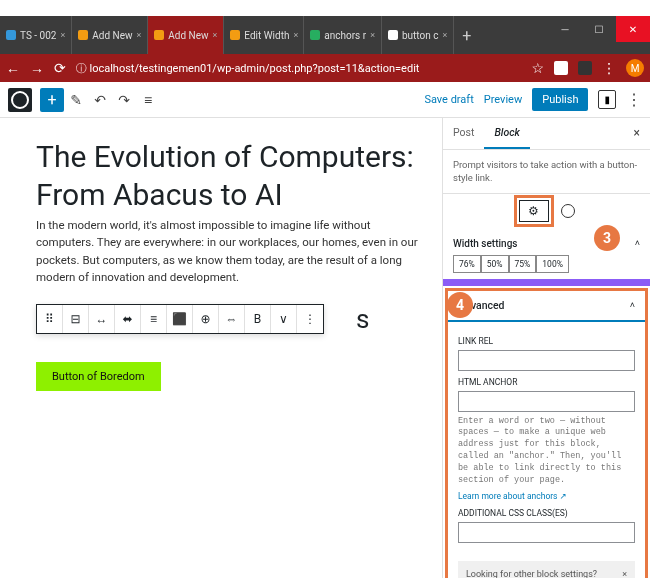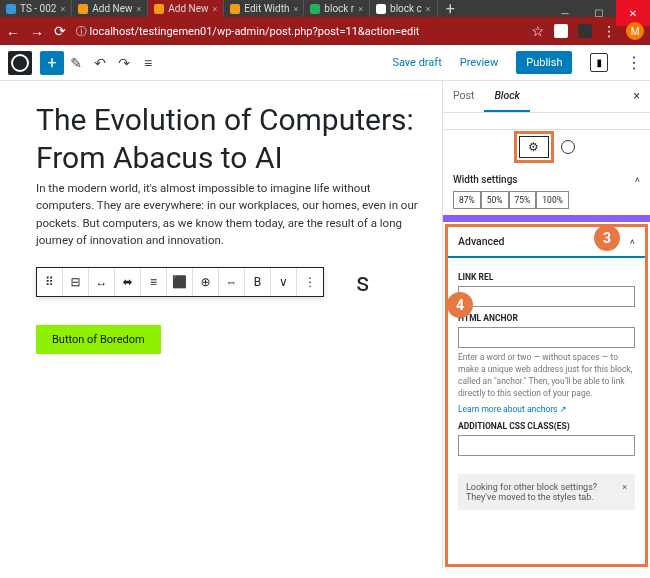--- a/index.html
+++ b/index.html
@@ -1,19 +1,19 @@
 <!DOCTYPE html>
 <html><head>
 <meta charset="utf-8">
 <style>
   * { box-sizing: border-box; margin: 0; padding: 0; font-family: -apple-system, BlinkMacSystemFont, "Segoe UI", Roboto, sans-serif; }
   body { width: 650px; height: 578px; overflow: hidden; background: #fff; position: relative; }
 
   
-  .titlebar { height: 17px; background: #3b3b3b; display: flex; }
+  .titlebar { height: 38px; background: #3b3b3b; display: flex; margin-top: 16px; }
   .tabs { display: flex; flex: 1; }
   .tab { display: flex; align-items: center; padding: 0 6px; font-size: 10px; color: #ddd; border-right: 1px solid #555; gap: 4px; max-width: 80px; overflow: hidden; white-space: nowrap; }
   .tab.active { background: #9a1b1b; }
   .favicon { width: 10px; height: 10px; border-radius: 2px; flex-shrink: 0; }
   .fv-blue { background: #3498db; }
   .fv-orange { background: #f39c12; }
   .fv-green { background: #27ae60; }
   .fv-white { background: #fff; }
   .tab-close { color: #aaa; font-size: 9px; margin-left: auto; }
   .new-tab { color: #ccc; padding: 0 8px; display: flex; align-items: center; }
@@ -28,21 +28,21 @@
   .ext-icon { width: 14px; height: 14px; background: #fff; border-radius: 2px; }
   .avatar { width: 18px; height: 18px; border-radius: 50%; background: #f57c00; color: #fff; font-size: 10px; display: flex; align-items: center; justify-content: center; }
 
   
   .wp { display: flex; height: calc(578px - 54px); position: relative; }
   .wp-topbar { position: absolute; top: 0; left: 0; right: 0; height: 36px; border-bottom: 1px solid #e0e0e0; display: flex; align-items: center; padding: 0 8px; background: #fff; z-index: 5; }
   .wp-logo { width: 24px; height: 24px; background: #1d2327; border-radius: 2px; display: flex; align-items: center; justify-content: center; }
   .wp-logo::after { content: ""; width: 14px; height: 14px; border: 2px solid #fff; border-radius: 50%; }
   .wp-add { width: 24px; height: 24px; background: #007cba; color: #fff; display: flex; align-items: center; justify-content: center; margin-left: 8px; border-radius: 2px; font-size: 16px; }
   .wp-tool { width: 24px; height: 24px; color: #444; display: flex; align-items: center; justify-content: center; font-size: 14px; }
-  .wp-topbar-right { margin-left: auto; display: flex; align-items: center; gap: 18px; }
+  .wp-topbar-right { margin-left: auto; display: flex; align-items: center; gap: 10px; }
   .link-btn { color: #007cba; font-size: 11px; }
   .publish { background: #007cba; color: #fff; padding: 5px 10px; border-radius: 2px; font-size: 11px; }
   .view-btn { border: 1px solid #333; padding: 3px 5px; border-radius: 2px; font-size: 10px; }
   .wp-more { font-size: 16px; color: #444; }
 
   .canvas { flex: 1; padding: 56px 24px 0 36px; overflow: hidden; }
   .post-title { font-size: 30px; font-weight: 400; line-height: 1.25; color: #1d2327; margin-bottom: 4px; }
   .post-p { font-size: 11.5px; color: #333; line-height: 1.5; margin-bottom: 18px; }
   .heading-row { font-size: 26px; font-weight: 400; color: #1d2327; position: relative; }
   .toolbar { position: absolute; top: 0; left: 0; display: flex; background: #fff; border: 1px solid #1d2327; box-shadow: 0 2px 6px rgba(0,0,0,.15); }
@@ -69,23 +69,23 @@
 
   .sb-section { padding: 6px 10px; border-bottom: 7px solid #8b5cf6; }
   .sb-section-h { display: flex; justify-content: space-between; align-items: center; font-weight: 500; font-size: 10px; }
   .chev { font-size: 9px; }
   .width-btns { display: flex; gap: 0; margin-top: 6px; }
   .width-btn { border: 1px solid #888; padding: 3px 5px; font-size: 8.5px; }
 
   .adv-wrap { border: 3px solid #e77843; margin: 2px; flex: 1; overflow-y: auto; position: relative; }
   .adv-head { padding: 8px 10px; border-bottom: 2px solid #007cba; display: flex; justify-content: space-between; align-items: center; font-weight: 500; font-size: 10.5px; }
   .adv-body { padding: 8px 10px; }
-  .field-label { font-size: 8.5px; font-weight: 700; text-transform: uppercase; margin-bottom: 4px; margin-top: 6px; }
+  .field-label { font-size: 8.5px; font-weight: 400; text-transform: uppercase; margin-bottom: 4px; margin-top: 6px; }
   .field-input { width: 100%; border: 1px solid #8c8f94; padding: 4px; font-size: 10px; }
-  .field-help { font-size: 8.5px; color: #777; line-height: 1.4; margin-top: 4px; }
+  .field-help { font-size: 8.5px; color: #777; line-height: 1.4; margin-top: 4px; font-family: Liberation Mono, monospace; }
   .learn-link { color: #007cba; font-size: 8.5px; display: inline-block; margin-top: 4px; }
   .notice { background: #f0f0f0; padding: 8px; font-size: 9px; color: #555; display: flex; justify-content: space-between; align-items: flex-start; margin: 10px; }
 
   .callout { position: absolute; width: 26px; height: 26px; background: #e77843; border-radius: 50%; color: #fff; display: flex; align-items: center; justify-content: center; font-weight: bold; font-size: 14px; z-index: 20; }
   #c3 { top: 225px; left: 594px; }
   #c4 { top: 292px; left: 447px; }
 </style>
 </head>
 <body>
 
@@ -106,26 +106,26 @@
         <span>Add New</span>
         <span class="tab-close">×</span>
       </div>
     <div class="tab">
         <span class="favicon fv-orange"></span>
         <span>Edit Width</span>
         <span class="tab-close">×</span>
       </div>
     <div class="tab">
         <span class="favicon fv-green"></span>
-        <span>block r</span>
+        <span>anchors r</span>
         <span class="tab-close">×</span>
       </div>
     <div class="tab">
         <span class="favicon fv-white"></span>
-        <span>block c</span>
+        <span>button c</span>
         <span class="tab-close">×</span>
       </div>
     <div class="new-tab">+</div>
   </div>
   <div class="winbtns">
     <div class="winbtn">─</div>
     <div class="winbtn">☐</div>
     <div class="winbtn close">✕</div>
   </div>
 </div>
@@ -153,21 +153,21 @@
       <span class="link-btn">Save draft</span>
       <span class="link-btn">Preview</span>
       <span class="publish">Publish</span>
       <span class="view-btn">▮</span>
       <span class="wp-more">⋮</span>
     </div>
   </div>
 
   <div class="canvas">
     <h1 class="post-title">The Evolution of Computers: From Abacus to AI</h1>
-    <p class="post-p">In the modern world, it's almost impossible to imagine life without computers. They are everywhere: in our workplaces, our homes, even in our pockets. But computers, as we know them today, are the result of a long journey of innovation and innovation.</p>
+    <p class="post-p">In the modern world, it's almost impossible to imagine life without computers. They are everywhere: in our workplaces, our homes, even in our pockets. But computers, as we know them today, are the result of a long modern of innovation and development.</p>
     <div class="heading-row">
       <div class="toolbar">
         <span class="tb-btn">⠿</span>
         <span class="tb-btn">⊟</span>
         <span class="tb-btn">↔</span>
         <span class="tb-btn">⬌</span>
         <span class="tb-btn">≡</span>
         <span class="tb-btn">⬛</span>
         <span class="tb-btn">⊕</span>
         <span class="tb-btn">⇔</span>
@@ -180,34 +180,35 @@
     <div class="button-block">Button of Boredom</div>
   </div>
 
   <div class="sidebar">
     <div class="sb-tabs">
       <span class="sb-tab">Post</span>
       <span class="sb-tab active">Block</span>
       <span class="sb-close">×</span>
     </div>
     <div class="sb-block">
+      <div class="sb-desc">Prompt visitors to take action with a button-style link.</div>
     </div>
     <div class="styles-row">
       <span class="style-box highlight">
           <span class="gear-glyph">⚙</span>
         </span>
       <span class="outline-pill"></span>
     </div>
     <div class="sb-section">
       <div class="sb-section-h">
           <span>Width settings</span>
           <span class="chev">˄</span>
         </div>
       <div class="width-btns">
-        <span class="width-btn">87%</span>
+        <span class="width-btn">76%</span>
         <span class="width-btn">50%</span>
         <span class="width-btn">75%</span>
         <span class="width-btn">100%</span>
       </div>
     </div>
     <div class="adv-wrap">
       <div class="adv-head">
           <span>Advanced</span>
           <span class="chev">˄</span>
         </div>

